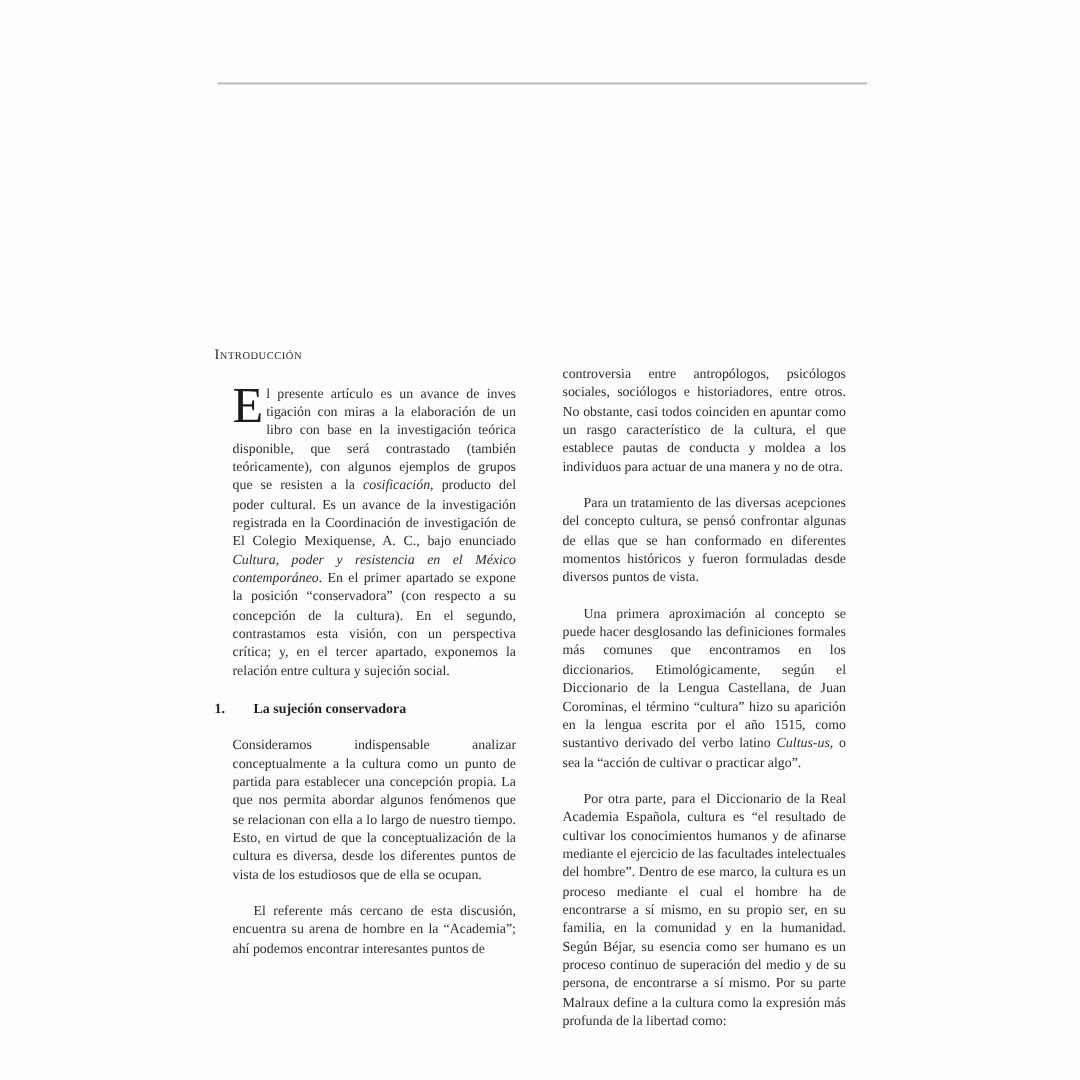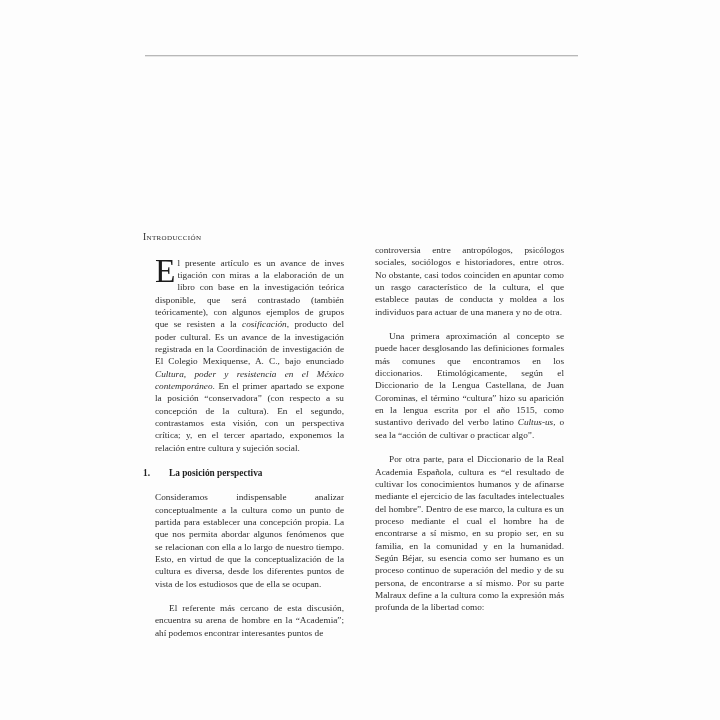--- a/index.html
+++ b/index.html
@@ -109,33 +109,34 @@
 
   <div class="columns">
 
     <div class="col col-left">
 
       <h1 class="section-label">Introducción</h1>
 
       <p class="body-text has-dropcap"><span>El presente artículo es un avance de inves tigación con miras a la elaboración de un libro con base en la investigación teórica disponible, que será contrastado (también teóricamente), con algunos ejemplos de grupos que se resisten a la <em class="ital">cosificación</em>, producto del poder cultural. Es un avance de la investigación registrada en la Coordinación de investigación de El Colegio Mexiquense, A. C., bajo enunciado <em class="ital">Cultura, poder y resistencia en el México contemporáneo</em>. En el primer apartado se expone la posición “conservadora” (con respecto a su concepción de la cultura). En el segundo, contrastamos esta visión, con un perspectiva crítica; y, en el tercer apartado, exponemos la relación entre cultura y sujeción social.</span></p>
 
       <h2 class="subsection">
-        <span class="num">1.</span><span>La posición perspectiva</span>
+        <span class="num">1.</span><span>La sujeción conservadora</span>
       </h2>
 
       <p class="body-text" style="text-indent:0">Consideramos indispensable analizar conceptualmente a la cultura como un punto de partida para establecer una concepción propia. La que nos permita abordar algunos fenómenos que se relacionan con ella a lo largo de nuestro tiempo. Esto, en virtud de que la conceptualización de la cultura es diversa, desde los diferentes puntos de vista de los estudiosos que de ella se ocupan.</p>
 
       <p class="body-text">El referente más cercano de esta discusión, encuentra su arena de hombre en la “Academia”; ahí podemos encontrar interesantes puntos de</p>
 
     </div>
 
     <div class="col col-right">
 
       <p class="body-text" style="text-indent:0">controversia entre antropólogos, psicólogos sociales, sociólogos e historiadores, entre otros. No obstante, casi todos coinciden en apuntar como un rasgo característico de la cultura, el que establece pautas de conducta  y moldea a los individuos para actuar de una manera y no de otra.</p>
 
+      <p class="body-text">Para un tratamiento de las diversas acepciones del concepto cultura, se pensó confrontar algunas de ellas que se han conformado en diferentes momentos históricos y fueron formuladas desde diversos puntos de vista.</p>
 
       <p class="body-text">Una primera aproximación al concepto se puede hacer desglosando las definiciones formales más comunes que encontramos en los diccionarios. Etimológicamente, según el Diccionario de la Lengua Castellana, de Juan Corominas, el término “cultura” hizo su aparición en la lengua escrita por el año 1515, como sustantivo derivado del verbo latino <em class="ital">Cultus-us</em>, o sea la “acción de cultivar o practicar algo”.</p>
 
       <p class="body-text">Por otra parte, para el Diccionario de la Real Academia Española, cultura es “el resultado de cultivar los conocimientos humanos y de afinarse mediante el ejercicio  de las facultades intelectuales del hombre”. Dentro de ese marco, la cultura es un proceso mediante el cual el hombre ha de encontrarse a sí mismo, en su propio ser, en su familia, en la comunidad y en la humanidad. Según Béjar, su esencia como ser humano es un proceso continuo de superación del medio y de su persona, de encontrarse a sí mismo. Por su parte Malraux define a la cultura como la expresión más profunda de la libertad como:</p>
 
     </div>
 
   </div>
 </div>
 

